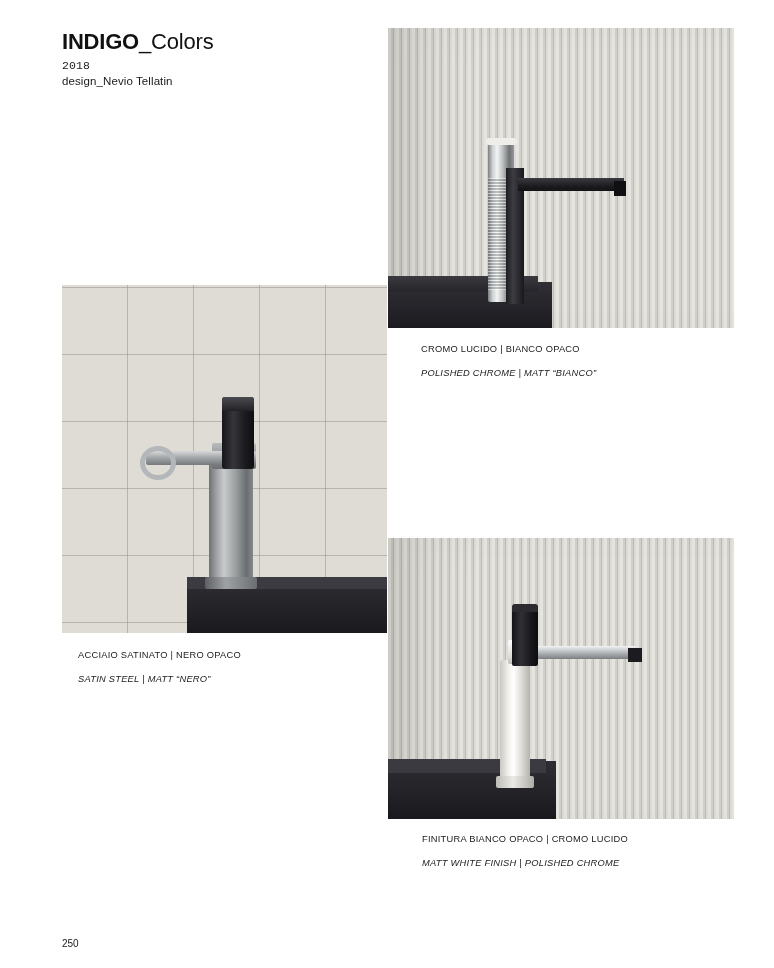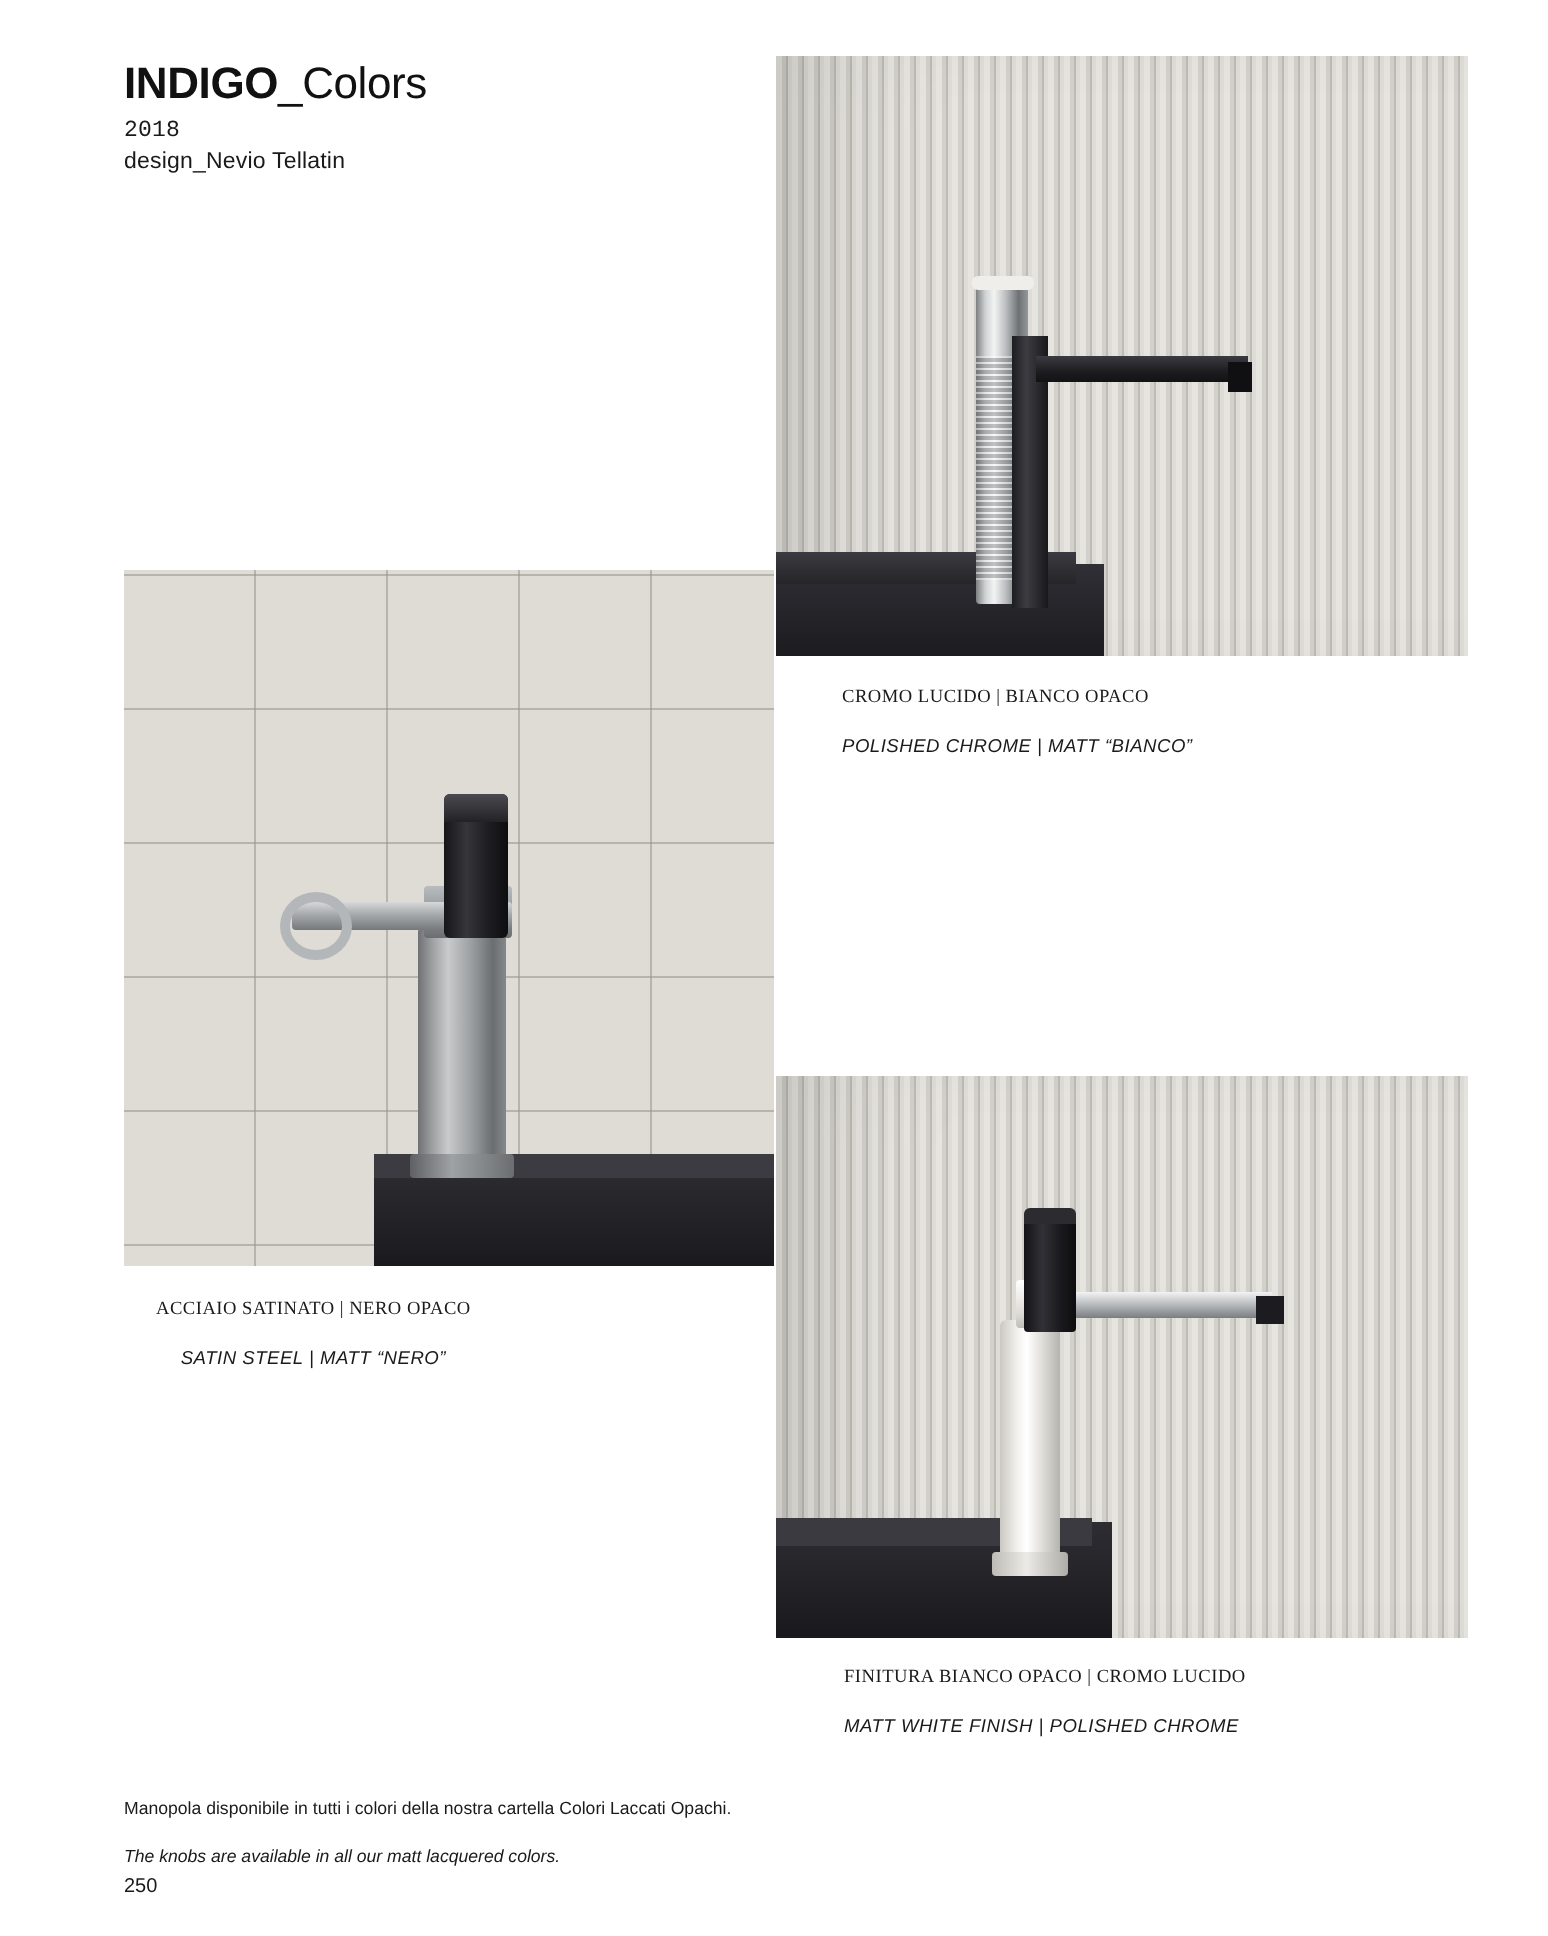--- a/index.html
+++ b/index.html
@@ -342,30 +342,29 @@
   .caption {
     position: absolute;
     font-size: 9.3px;
     letter-spacing: 0.25px;
     line-height: 1.5;
     color: #1a1a1a;
     white-space: nowrap;
   }
   .caption .it {
     display: block;
-    font-family: Liberation Serif, serif;
   }
   .caption .en {
     display: block;
     font-style: italic;
     margin-top: 10px;
   }
 
   #caption-top-right { left: 421px; top: 343px; }
-  #caption-left      { left: 78px;  top: 649px; text-align: center; }
+  #caption-left      { left: 78px;  top: 649px; }
   #caption-bottom-right { left: 422px; top: 833px; }
 
   
   .footnote {
     position: absolute;
     left: 62px;
     top: 898px;
     font-size: 8.8px;
     line-height: 1.5;
     color: #1a1a1a;
@@ -438,20 +437,16 @@
     <div class="part" id="br-spout-h"></div>
     <div class="part" id="br-spout-tip"></div>
     <div class="part" id="br-knob"></div>
     <div class="part" id="br-knob-top"></div>
   </div>
   <div class="caption" id="caption-bottom-right">
     <span class="it">FINITURA BIANCO OPACO | CROMO LUCIDO</span>
     <span class="en">MATT WHITE FINISH | POLISHED CHROME</span>
   </div>
 
-  <div class="footnote">
-    <span class="it">Manopola disponibile in tutti i colori della nostra cartella Colori Laccati Opachi.</span>
-    <span class="en">The knobs are available in all our matt lacquered colors.</span>
-  </div>
 
   <div class="page-number">250</div>
 
 </div>
 
 </body></html>

